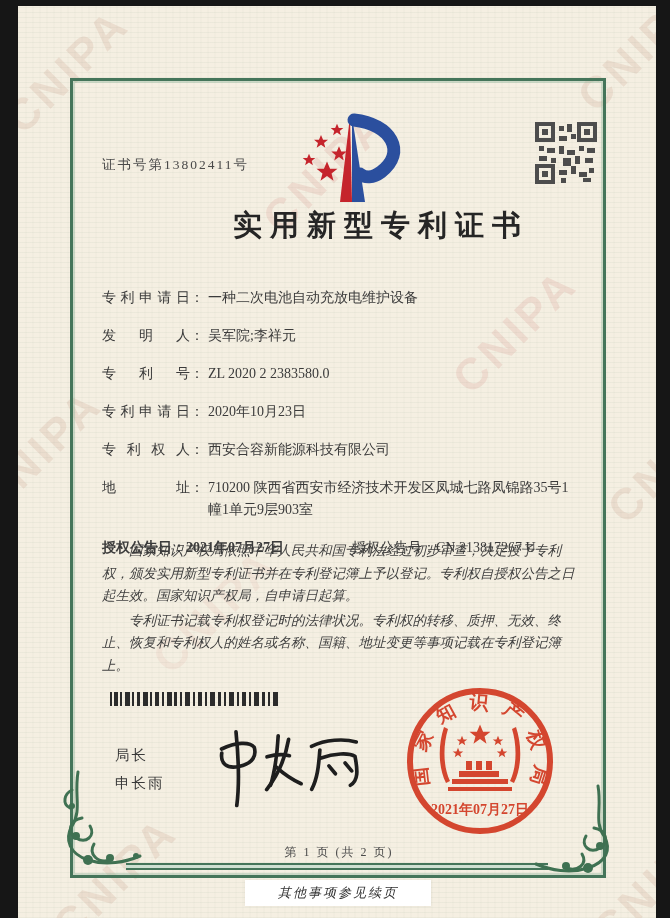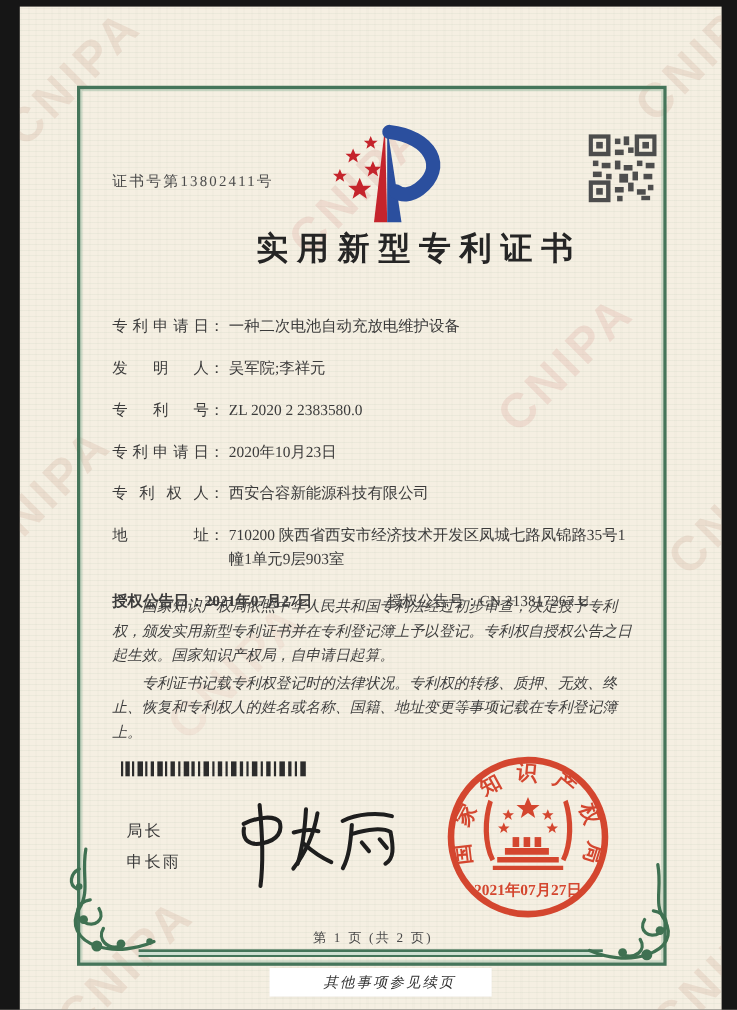--- a/index.html
+++ b/index.html
@@ -81,21 +81,20 @@
     background:linear-gradient(#45755a 0 2px,#cfe0d2 2px 5px,#45755a 5px 7px);
   }
   .ornament{position:absolute;width:100px;height:100px;}
   .ornament.left{left:30px;top:764px;}
   .ornament.right{left:510px;top:772px;transform:scaleX(-1);}
   .footer-note{
     position:absolute;left:227px;top:874px;width:186px;height:26px;
     background:#ffffff;display:flex;align-items:center;justify-content:center;
     font-size:13px;font-style:italic;letter-spacing:2px;color:#333;
     box-shadow:0 0 2px rgba(0,0,0,0.08);
-    padding-left:16px;
   }
 </style>
 </head>
 <body>
 
 <div class="paper">
   <div class="texture"></div>
 
   <span class="watermark" style="left:-28px;top:40px;">CNIPA</span>
   <span class="watermark" style="left:545px;top:18px;">CNIPA</span>

